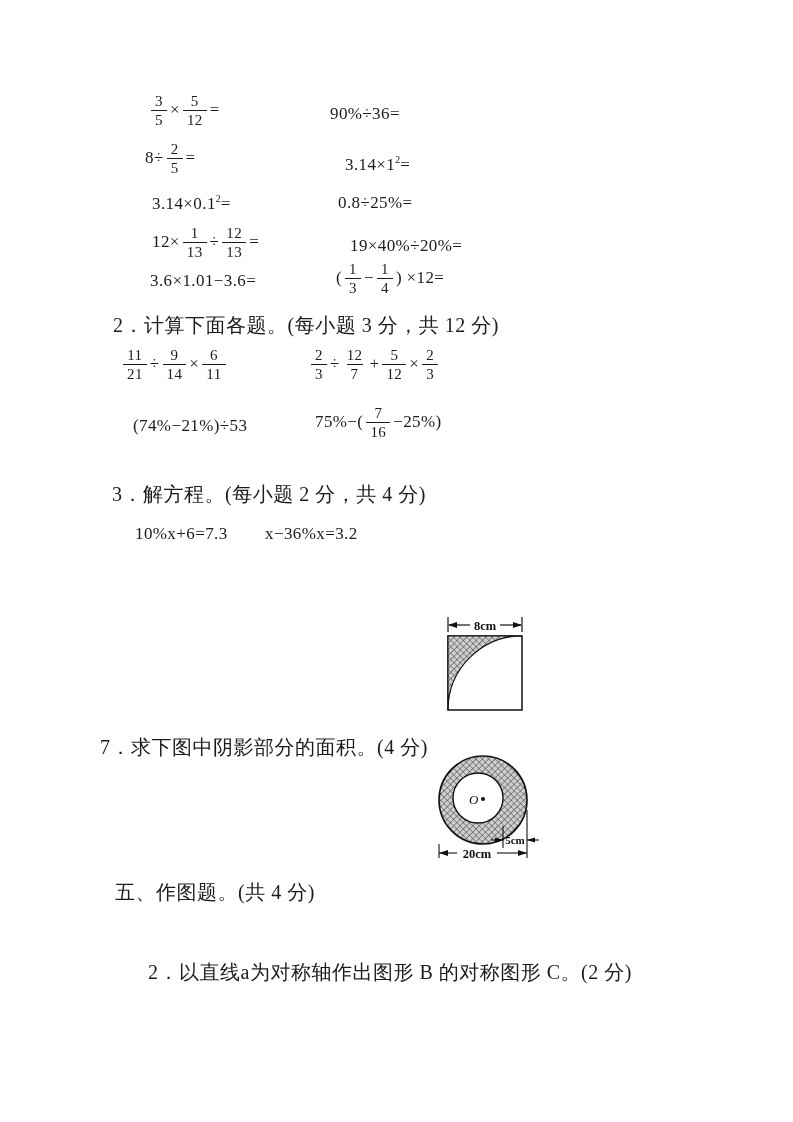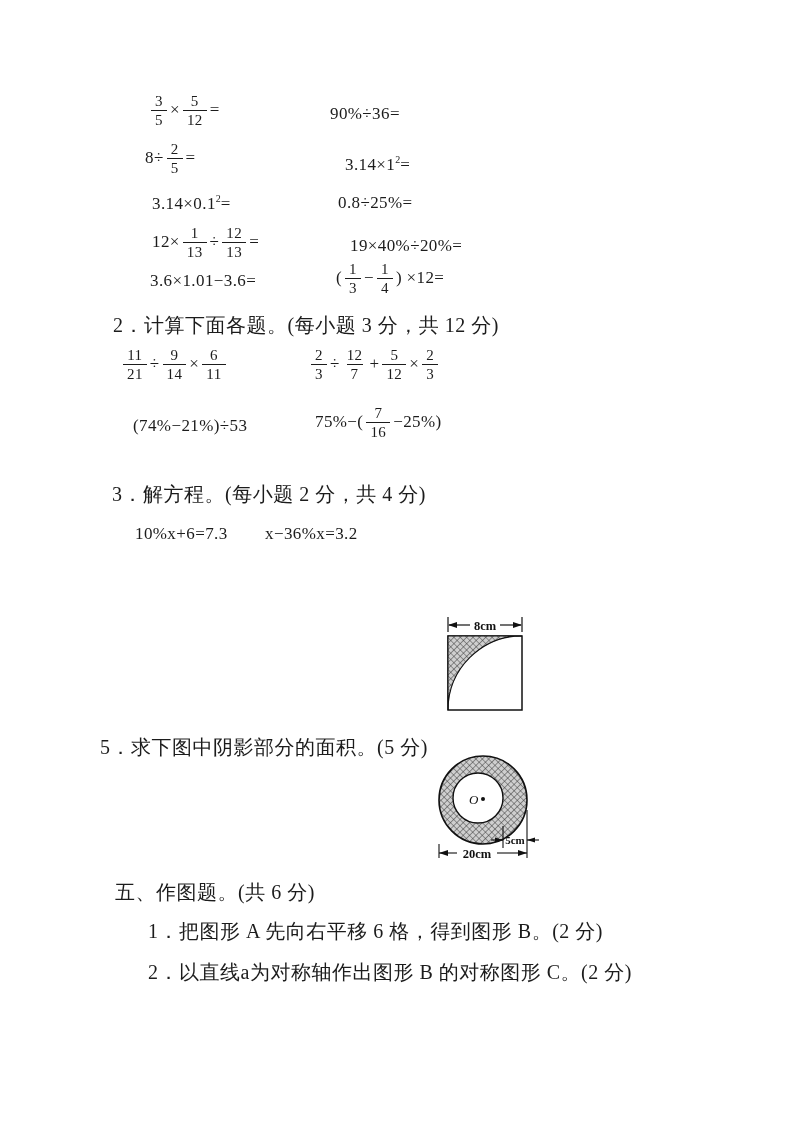--- a/index.html
+++ b/index.html
@@ -116,21 +116,21 @@
       <line x1="11" y1="17" x2="32" y2="17"></line>
       <line x1="62" y1="17" x2="83" y2="17"></line>
       <polygon points="10,17 19,14 19,20" fill="#111" stroke="none"></polygon>
       <polygon points="84,17 75,14 75,20" fill="#111" stroke="none"></polygon>
     </g>
     <text x="47" y="21.5" text-anchor="middle" font-size="12.5" font-weight="bold">8cm</text>
     <rect x="10" y="28" width="74" height="74" fill="#ffffff" stroke="#111" stroke-width="1.5"></rect>
     <path d="M10 102 L10 28 L84 28 A74 74 0 0 0 10 102 Z" fill="url(#xhatch)" stroke="#111" stroke-width="1.1"></path>
   </svg>
 
-  <div class="abs cn" style="left:100px; top:734px">5．求下图中阴影部分的面积。(5 分)</div>
+  <div class="abs cn" style="left:100px; top:734px">7．求下图中阴影部分的面积。(4 分)</div>
 
   <svg class="abs" style="left:425px; top:752px" width="124" height="112" viewBox="0 0 124 112">
     <path d="M102 48 A44 44 0 1 0 14 48 A44 44 0 1 0 102 48 Z
              M78 46 A25 25 0 1 0 28 46 A25 25 0 1 0 78 46 Z" fill-rule="evenodd" fill="url(#xhatch)" stroke="none"></path>
     <circle cx="58" cy="48" r="44" fill="none" stroke="#111" stroke-width="1.6"></circle>
     <circle cx="53" cy="46" r="25" fill="none" stroke="#111" stroke-width="1.4"></circle>
     <circle cx="58" cy="47" r="2" fill="#111"></circle>
     <text x="44" y="52" font-size="13" font-style="italic">O</text>
 
     <g stroke="#111" stroke-width="1.1">
@@ -145,17 +145,16 @@
 
       <line x1="14" y1="101" x2="32" y2="101"></line>
       <line x1="72" y1="101" x2="102" y2="101"></line>
       <polygon points="14,101 23,98 23,104" fill="#111" stroke="none"></polygon>
       <polygon points="102,101 93,98 93,104" fill="#111" stroke="none"></polygon>
     </g>
     <text x="90" y="91.5" text-anchor="middle" font-size="11" font-weight="bold">5cm</text>
     <text x="52" y="105.5" text-anchor="middle" font-size="12.5" font-weight="bold">20cm</text>
   </svg>
 
-  <div class="abs cn" style="left:115px; top:879px">五、作图题。(共 6 分)</div>
-  <div class="abs cn" style="left:148px; top:918px">1．把图形 A 先向右平移 6 格，得到图形 B。(2 分)</div>
+  <div class="abs cn" style="left:115px; top:879px">五、作图题。(共 4 分)</div>
   <div class="abs cn" style="left:148px; top:959px">2．以直线a为对称轴作出图形 B 的对称图形 C。(2 分)</div>
 
 </div>
 
 </body></html>

